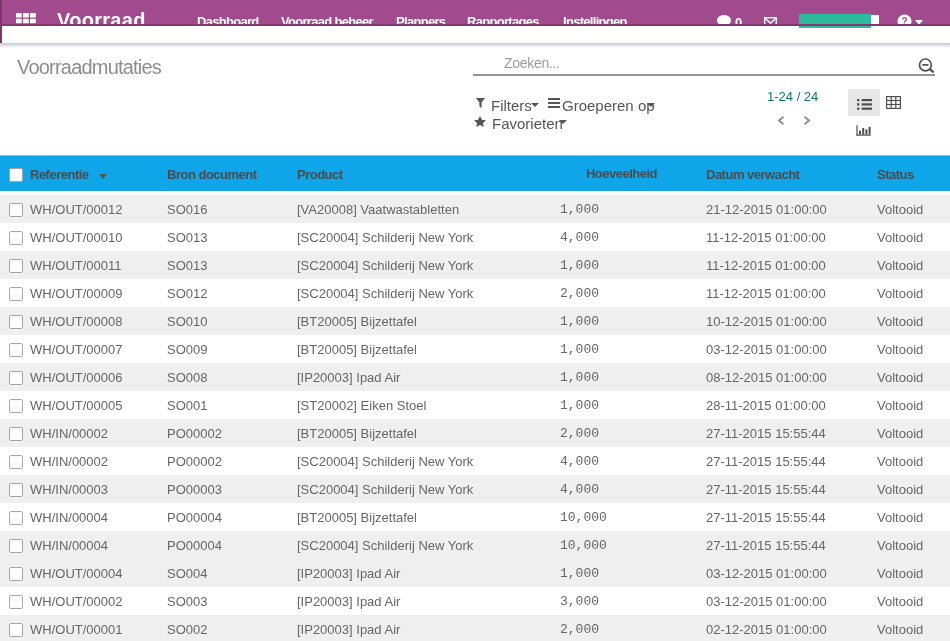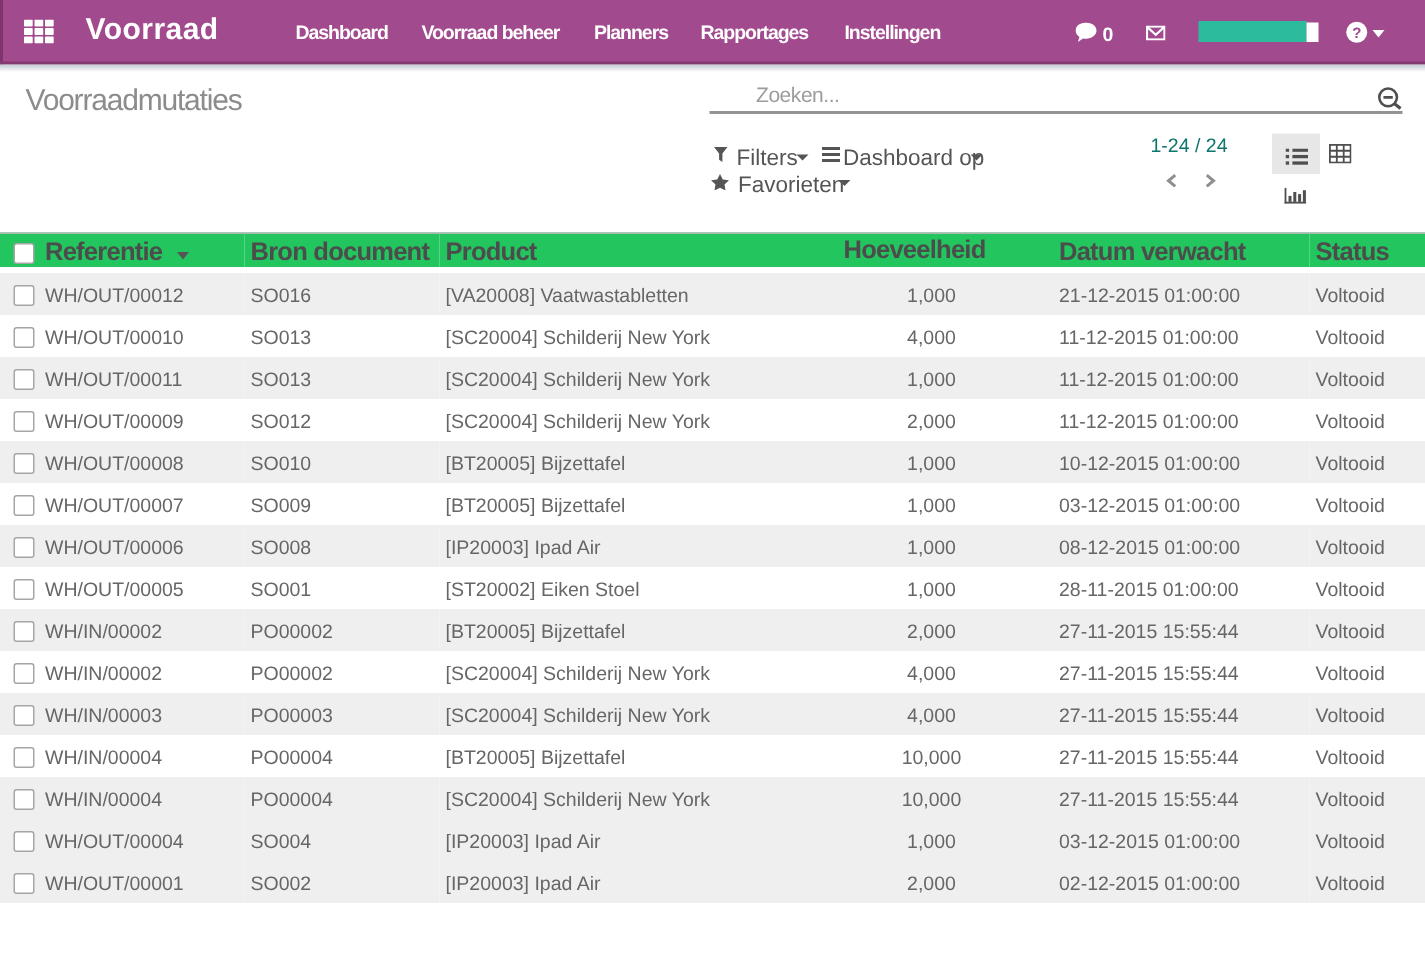--- a/index.html
+++ b/index.html
@@ -1,49 +1,49 @@
 <!DOCTYPE html>
 <html><head>
 <meta charset="utf-8">
 <style>
 * { margin:0; padding:0; box-sizing:border-box; }
 html,body { width:950px; height:641px; overflow:hidden; background:#fff;
   font-family:"Liberation Sans",sans-serif; }
 .abs { position:absolute; }
 
 
-#nav { position:absolute; left:0; top:0; width:950px; height:43px;
+#nav { position:absolute; left:0; top:0; width:950px; height:26px;
   background:#a24a8e; }
 #nav .shade { position:absolute; left:0; bottom:0; width:100%; height:2px;
   background:#83396f; }
 #brand { position:absolute; left:57px; top:9px; color:#fff; font-size:20px;
   font-weight:bold; letter-spacing:0.3px; }
 .navitem { position:absolute; top:14px; color:#fff; font-size:13px; font-weight:bold; letter-spacing:-0.7px; }
 
 
 #title { position:absolute; left:17px; top:56px; font-size:20px; letter-spacing:-0.8px; color:#8c8c8c; }
 #searchph { position:absolute; left:476px; top:55px; font-size:14px; letter-spacing:-0.3px; color:#9c9c9c;margin-left:28px; }
 #searchline { position:absolute; left:473px; top:74px; width:462px; height:2px; background:#949494; }
 .cptext { position:absolute; font-size:15px; color:#555; }
 .pgtext { position:absolute; font-size:13px; color:#0f766e; }
 .caret { position:absolute; width:0; height:0; border-left:4px solid transparent;
   border-right:4px solid transparent; border-top:4.5px solid #555; }
 #vswitch-list { position:absolute; left:848px; top:89px; width:32px; height:27px; background:#e7e7e7; }
 
 
 #tbl { position:absolute; left:0; top:155px; width:950px; border-collapse:separate; border-spacing:0;
   table-layout:fixed; font-size:13px; }
-#tbl th { height:22px; background:#22c55e; border-top:1px solid #b4b4b4;
+#tbl th { height:36px; background:#0ea5e9; border-top:1px solid #b4b4b4;
   font-weight:bold; color:#4c4c4c; text-align:left; letter-spacing:-0.5px;
-  padding:2px 0 0 4px; font-size:17px; vertical-align:middle; }
+  padding:2px 0 0 4px; font-size:13px; vertical-align:middle; }
 #tbl td { height:28px; color:#666; text-align:left; padding:0 0 0 4px; vertical-align:middle;
   white-space:nowrap; overflow:hidden; }
 #tbl tr.odd td { background:#efefef; }
 #tbl th.num { text-align:right; padding:0 45px 0 0; }
-#tbl td.num { text-align:center; padding:0 20px 0 0; }
+#tbl td.num { text-align:left; padding:0 20px 0 0;font-family:Liberation Mono, monospace; }
 .cb { display:inline-block; width:14px; height:14px; background:#fff;
   border:1px solid #a6a6a6; border-radius:2px; vertical-align:middle; margin-left:5px; }
 #tbl th .sortc { display:inline-block; width:0; height:0; border-left:4px solid transparent;
   border-right:4px solid transparent; border-top:5px solid #555; margin-left:10px; }
 </style>
 </head>
 <body>
 
 <div id="nav">
   <div class="abs" style="left:0;top:0;width:2px;height:43px;background:#7e356d"></div>
@@ -100,21 +100,21 @@
 </svg>
 <span class="cptext" style="left:491px;top:97px">Filters</span>
 <div class="caret" style="left:531px;top:102.5px"></div>
 <svg class="abs" style="left:548px;top:98px" width="12" height="10" viewBox="0 0 12 10">
   <g fill="#555">
       <rect x="0" y="0" width="12" height="2"></rect>
       <rect x="0" y="4" width="12" height="2"></rect>
       <rect x="0" y="8" width="12" height="2"></rect>
     </g>
 </svg>
-<span class="cptext" style="left:562px;top:97px">Dashboard op</span>
+<span class="cptext" style="left:562px;top:97px">Groeperen op</span>
 <div class="caret" style="left:647px;top:102.5px"></div>
 <svg class="abs" style="left:474px;top:116px" width="12" height="11" viewBox="0 0 12 11">
   <path fill="#555" d="M6 0 L7.85 3.7 12 4.2 9 7 9.7 11 6 9.1 2.3 11 3 7 0 4.2 4.15 3.7 Z"></path>
 </svg>
 <span class="cptext" style="left:492px;top:115px">Favorieten</span>
 <div class="caret" style="left:559px;top:120px"></div>
 
 <span class="pgtext" style="left:767px;top:89px">1-24 / 24</span>
 <svg class="abs" style="left:776px;top:116px" width="10" height="9" viewBox="0 0 10 9">
   <path d="M7.5 0.8 L3 4.5 L7.5 8.2" fill="none" stroke="#8f8f8f" stroke-width="2"></path>
@@ -298,20 +298,29 @@
       </tr>
     <tr class="odd">
         <td><span class="cb"></span></td>
         <td>WH/OUT/00004</td>
         <td>SO004</td>
         <td>[IP20003] Ipad Air</td>
         <td class="num">1,000</td>
         <td>03-12-2015 01:00:00</td>
         <td>Voltooid</td>
       </tr>
+    <tr>
+        <td><span class="cb"></span></td>
+        <td>WH/OUT/00002</td>
+        <td>SO003</td>
+        <td>[IP20003] Ipad Air</td>
+        <td class="num">3,000</td>
+        <td>03-12-2015 01:00:00</td>
+        <td>Voltooid</td>
+      </tr>
     <tr class="odd">
         <td><span class="cb"></span></td>
         <td>WH/OUT/00001</td>
         <td>SO002</td>
         <td>[IP20003] Ipad Air</td>
         <td class="num">2,000</td>
         <td>02-12-2015 01:00:00</td>
         <td>Voltooid</td>
       </tr>
   </tbody>

